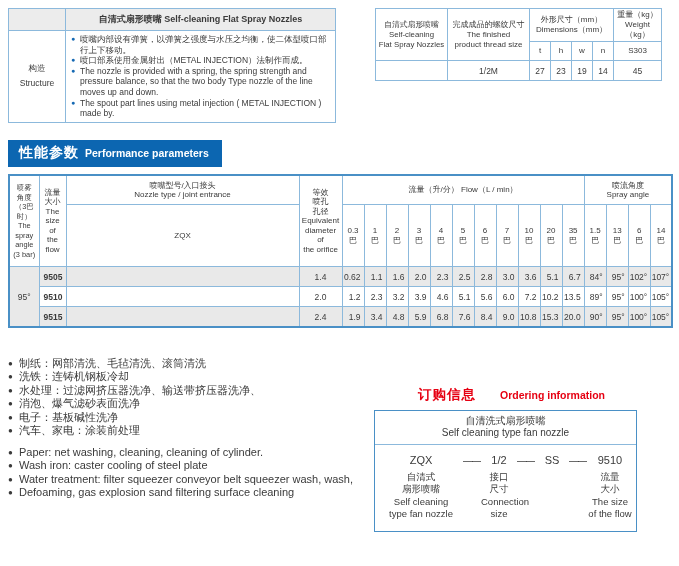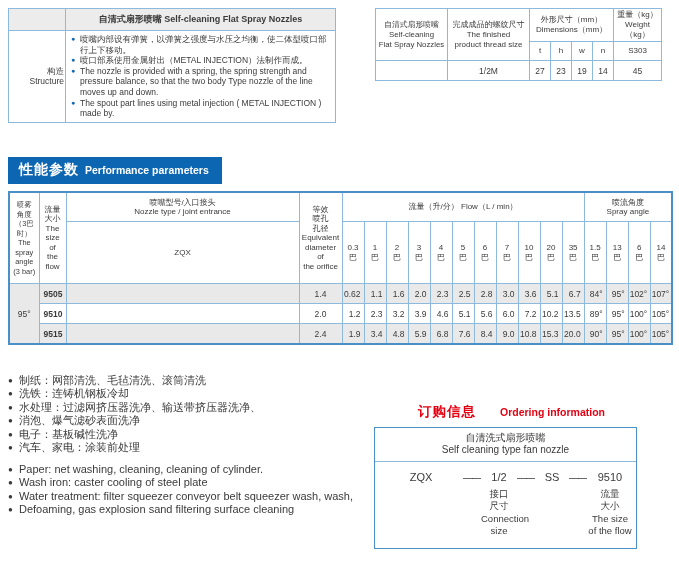--- a/index.html
+++ b/index.html
@@ -15,40 +15,40 @@
   table{border-collapse:collapse;table-layout:fixed;}
   .pre{white-space:pre-line;}
 
   
   .top{display:flex;align-items:flex-start;}
 
   .spec{width:327px;border:1.5px solid var(--border-outer);}
   .spec th,.spec td{border:1px solid var(--border-inner);vertical-align:middle;}
   .spec .corner{background:var(--header-bg);height:22px;}
   .spec .title{background:var(--header-bg);font-size:9px;font-weight:bold;text-align:center;height:22px;}
-  .spec .label{font-size:8.5px;text-align:right;line-height:10px;}
+  .spec .label{font-size:8.5px;text-align:center;line-height:15px;}
   .spec .bullets{padding:3px 4px 3px 5px;height:64px;vertical-align:middle;}
   .spec .mval{font-size:9px;padding-left:8px;height:44px;}
   .sb-item{display:flex;font-size:8.5px;line-height:10.6px;}
   .sb-dot{color:var(--bullet-blue);width:9px;flex:none;font-size:7px;}
   .sb-text{flex:1;}
 
   .dim{width:286px;margin-left:39px;border:1.5px solid var(--border-outer);}
   .dim th,.dim td{border:1px solid var(--border-inner);font-size:8px;font-weight:normal;
                   text-align:center;vertical-align:middle;line-height:10px;}
   .dim .r1{height:30px;}
   .dim .product{font-size:7.8px;}
   #dim-subrow th{height:19px;}
   #dim-datarow td{height:20px;font-size:8.5px;}
 
   
   .banner{display:inline-block;background:var(--banner-bg);color:#fff;padding:3px 13px 5px 11px;}
   .banner .zh{font-size:14px;font-weight:bold;letter-spacing:1px;}
   .banner .en{font-size:10.5px;font-weight:bold;margin-left:6px;}
-  .perf-banner{margin-top:34px;}
+  .perf-banner{margin-top:17px;}
 
   
   .perf{margin-top:7px;width:664px;border:2px solid var(--border-outer);}
   .perf th,.perf td{border:1px solid var(--border-inner);vertical-align:middle;}
   .perf th{font-weight:normal;font-size:8px;line-height:9.5px;text-align:center;}
   .perf .hr1 th{height:30px;}
   .perf .hr2 th{height:62px;}
   .perf .sa-head{font-size:7.4px;}
   .perf tbody tr{height:20px;}
   .perf tbody td{font-size:8.5px;}
@@ -377,20 +377,24 @@
     <div class="bottom-right">
       <div class="order-heading">
         <span class="oh-zh">订购信息</span><span class="oh-en">Ordering information</span>
       </div>
       <div class="order-table">
         <div class="order-title pre">自清洗式扇形喷嘴
 Self cleaning type fan nozzle</div>
         <div class="order-grid" id="order-grid">
             <div class="ocode" style="grid-column:1;grid-row:1">ZQX</div>
             <div class="odash" style="grid-column:2;grid-row:1">——</div>
+            <div class="odesc pre" style="grid-column:1;grid-row:2">自清式
+扇形喷嘴
+Self cleaning
+type fan nozzle</div>
             <div class="ocode" style="grid-column:3;grid-row:1">1/2</div>
             <div class="odash" style="grid-column:4;grid-row:1">——</div>
             <div class="odesc pre" style="grid-column:3;grid-row:2">接口
 尺寸
 Connection
 size</div>
             <div class="ocode" style="grid-column:5;grid-row:1">SS</div>
             <div class="odash" style="grid-column:6;grid-row:1">——</div>
             <div class="ocode" style="grid-column:7;grid-row:1">9510</div>
             <div class="odesc pre" style="grid-column:7;grid-row:2">流量

